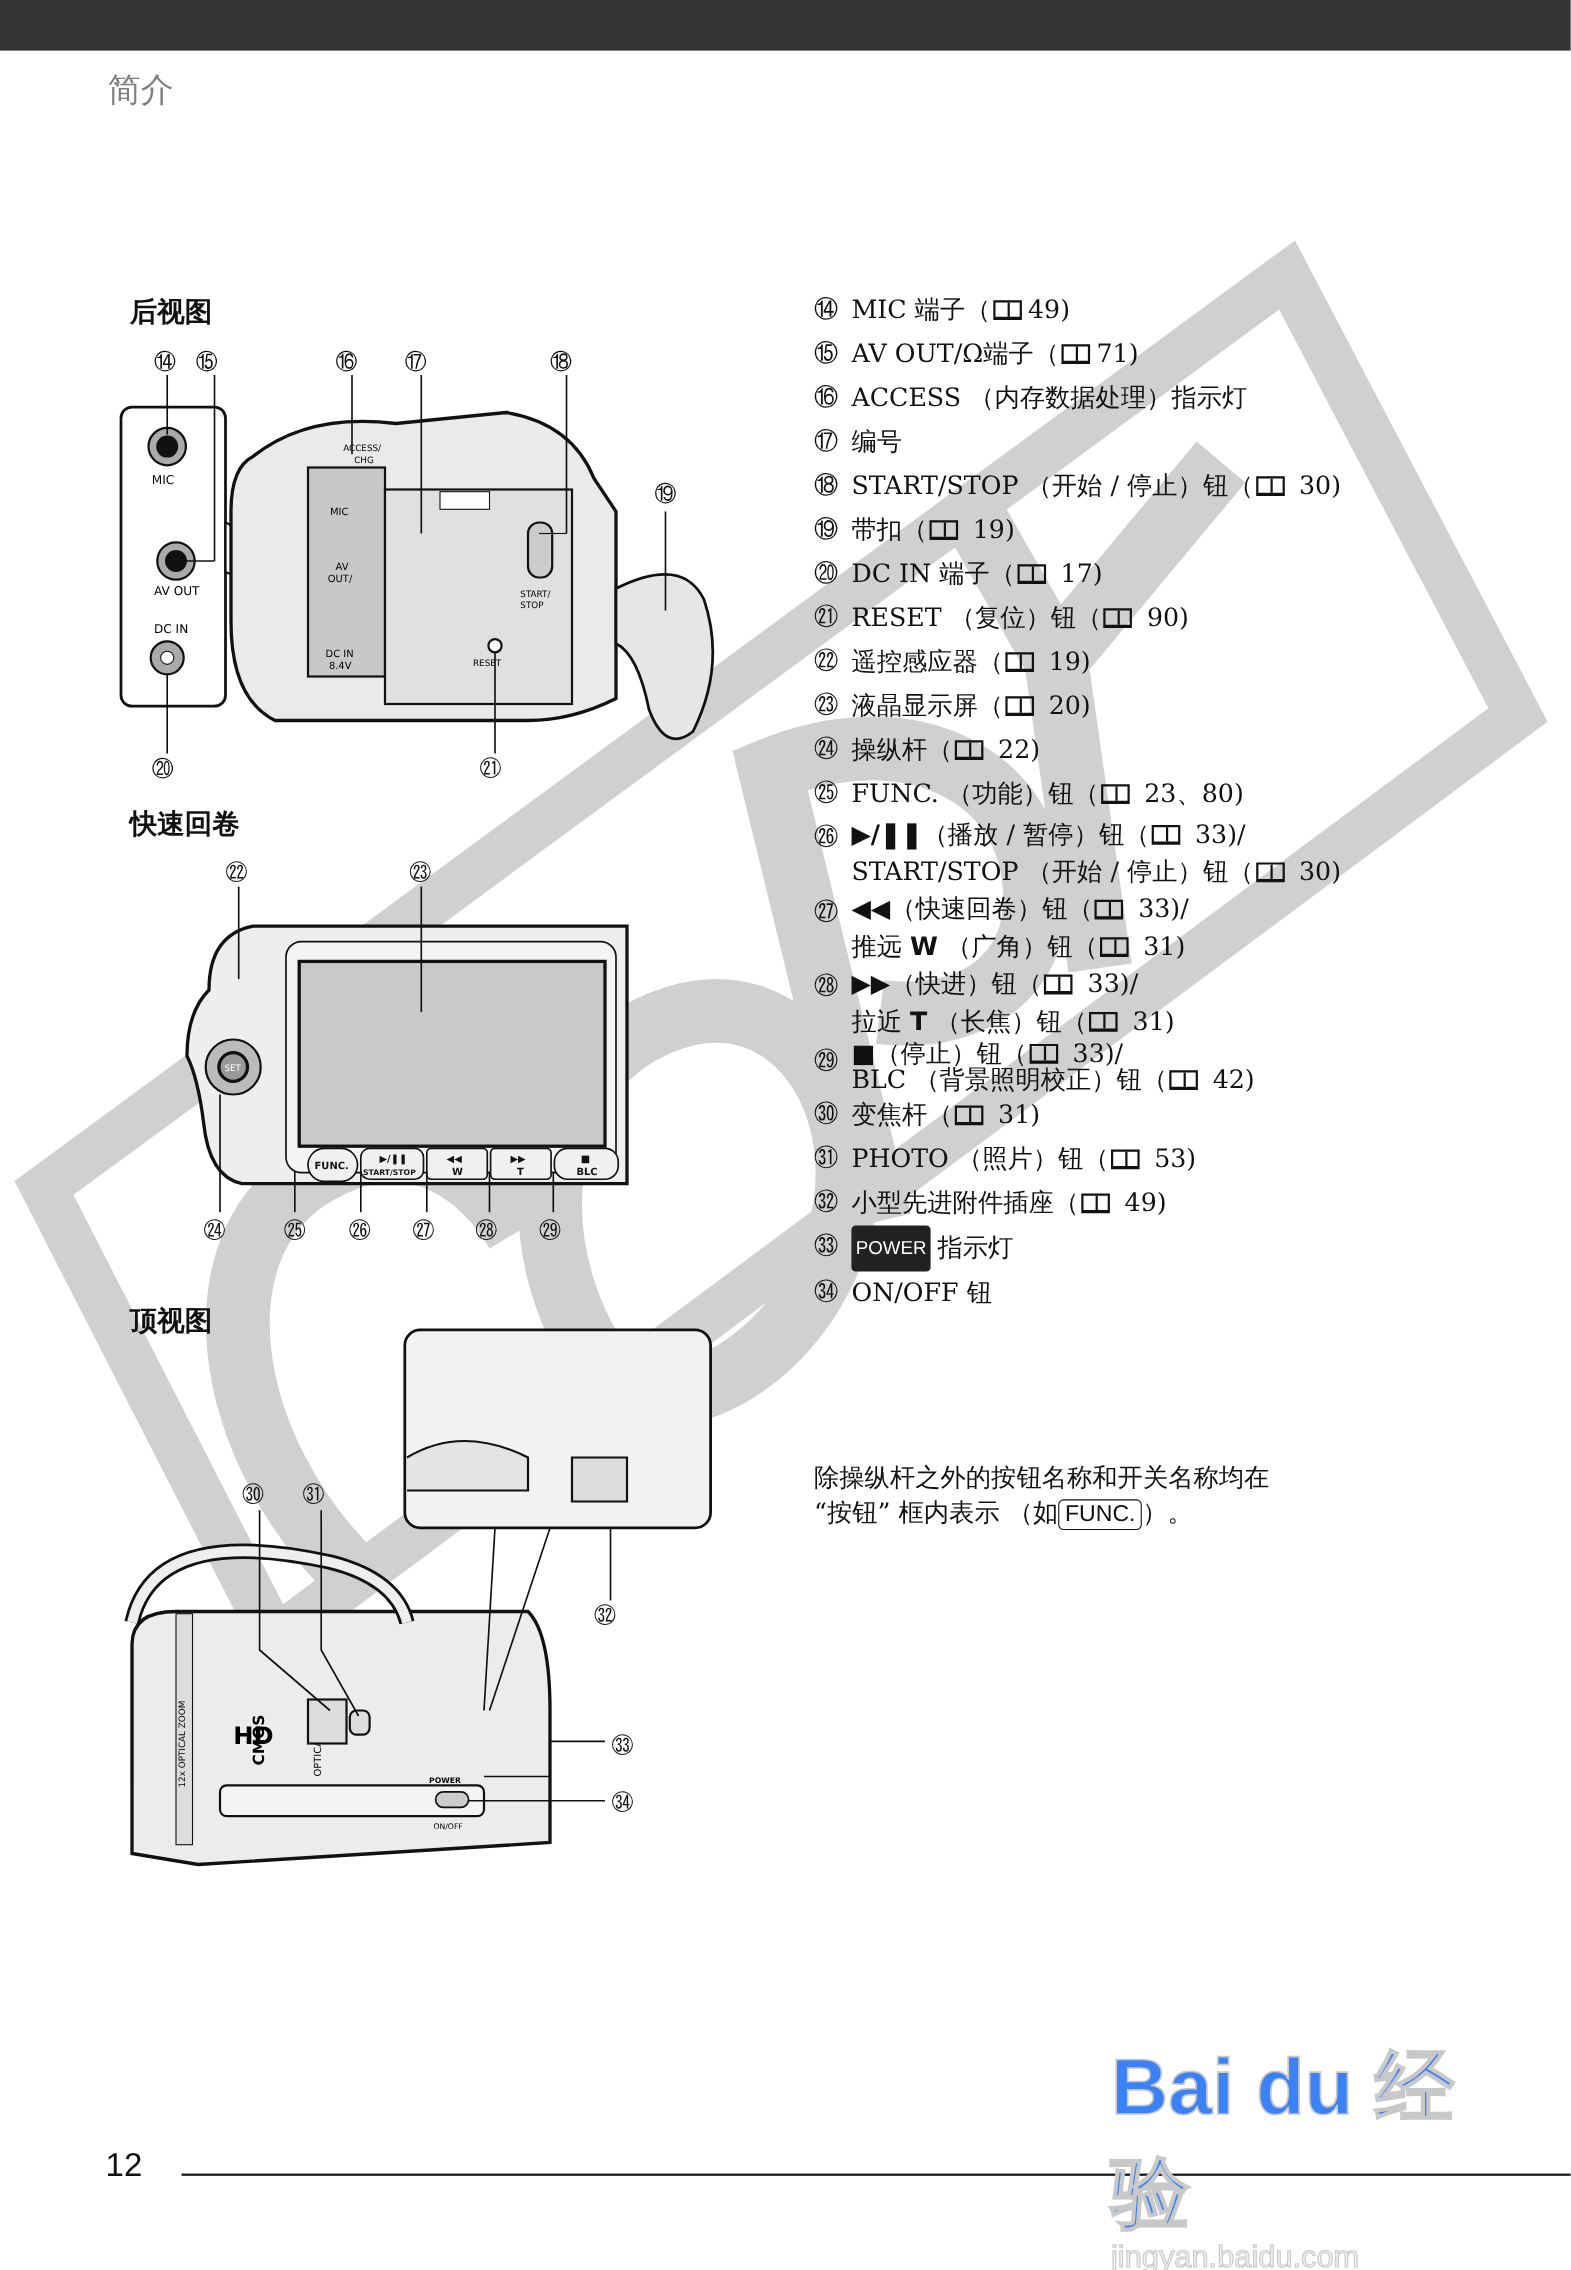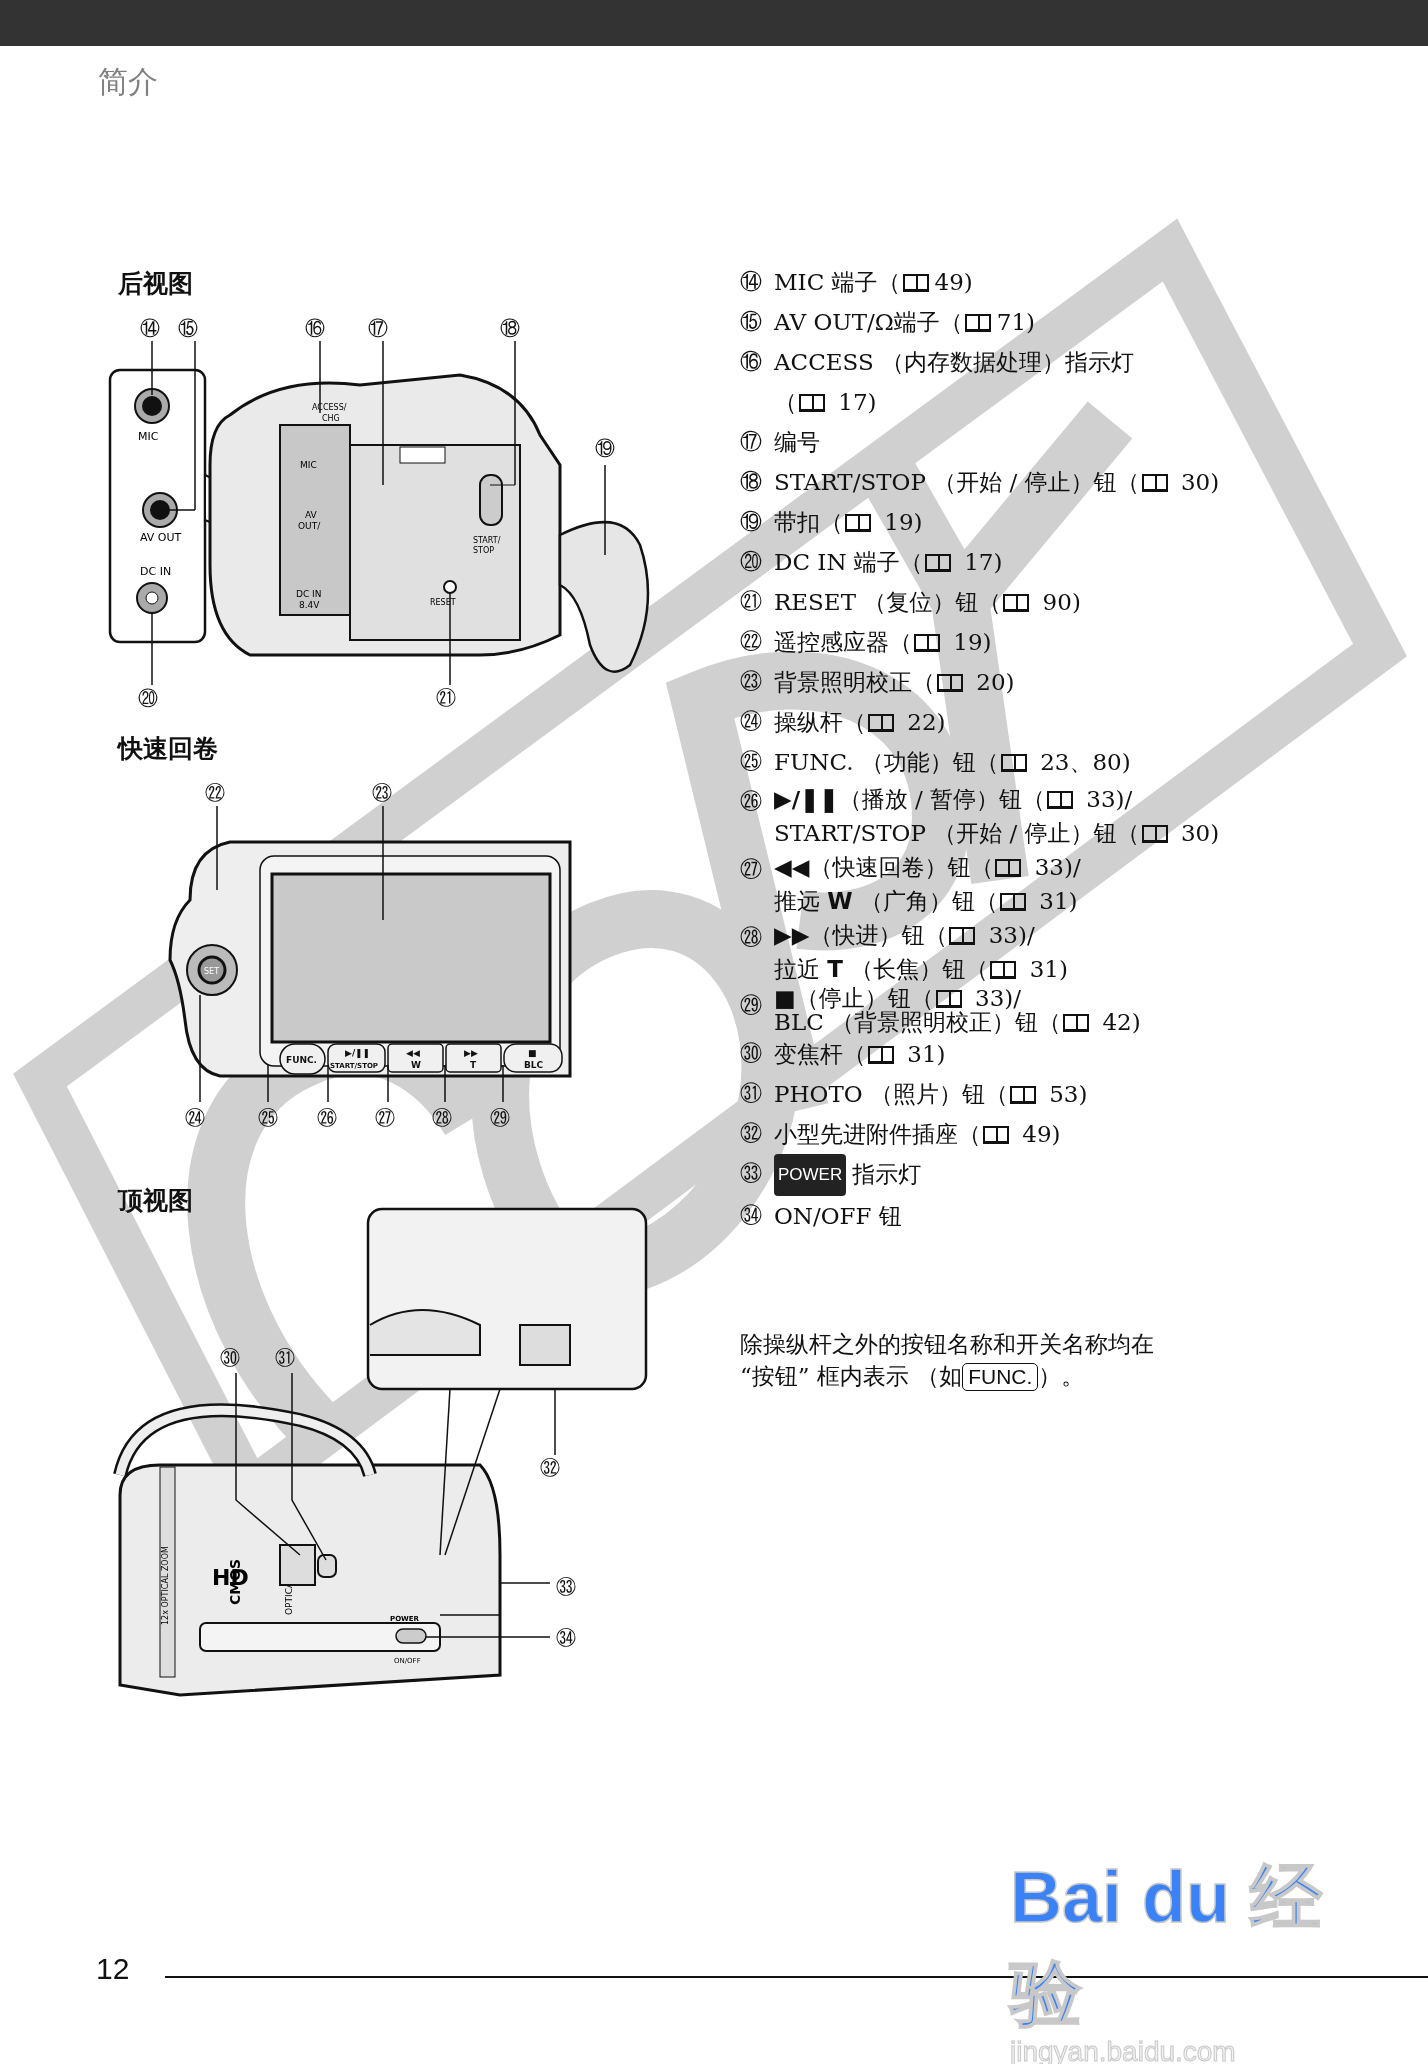--- a/index.html
+++ b/index.html
@@ -186,21 +186,21 @@
   <div class="item">
       <span class="num">⑭</span>
       <span class="txt"><span>MIC 端子（</span><span class="book"></span><span>49)</span></span>
     </div>
   <div class="item">
       <span class="num">⑮</span>
       <span class="txt"><span>AV OUT/</span><span>Ω</span><span>端子（</span><span class="book"></span><span>71)</span></span>
     </div>
   <div class="item">
       <span class="num">⑯</span>
-      <span class="txt"><span>ACCESS （内存数据处理）指示灯</span><span class="sub" style="padding-left:0"><span>（</span><span class="book"></span><span> 17)</span></span></span>
+      <span class="txt"><span>ACCESS （内存数据处理）指示灯</span></span>
     </div>
   <div class="item">
       <span class="num">⑰</span>
       <span class="txt">编号</span>
     </div>
   <div class="item">
       <span class="num">⑱</span>
       <span class="txt"><span>START/STOP （开始 / 停止）钮（</span><span class="book"></span><span> 30)</span></span>
     </div>
   <div class="item">
@@ -214,21 +214,21 @@
   <div class="item">
       <span class="num">㉑</span>
       <span class="txt"><span>RESET  （复位）钮（</span><span class="book"></span><span> 90)</span></span>
     </div>
   <div class="item">
       <span class="num">㉒</span>
       <span class="txt"><span>遥控感应器（</span><span class="book"></span><span> 19)</span></span>
     </div>
   <div class="item">
       <span class="num">㉓</span>
-      <span class="txt"><span>背景照明校正（</span><span class="book"></span><span> 20)</span></span>
+      <span class="txt"><span>液晶显示屏（</span><span class="book"></span><span> 20)</span></span>
     </div>
   <div class="item">
       <span class="num">㉔</span>
       <span class="txt"><span>操纵杆（</span><span class="book"></span><span> 22)</span></span>
     </div>
   <div class="item">
       <span class="num">㉕</span>
       <span class="txt"><span>FUNC. （功能）钮（</span><span class="book"></span><span> 23、80)</span></span>
     </div>
   <div class="item">

